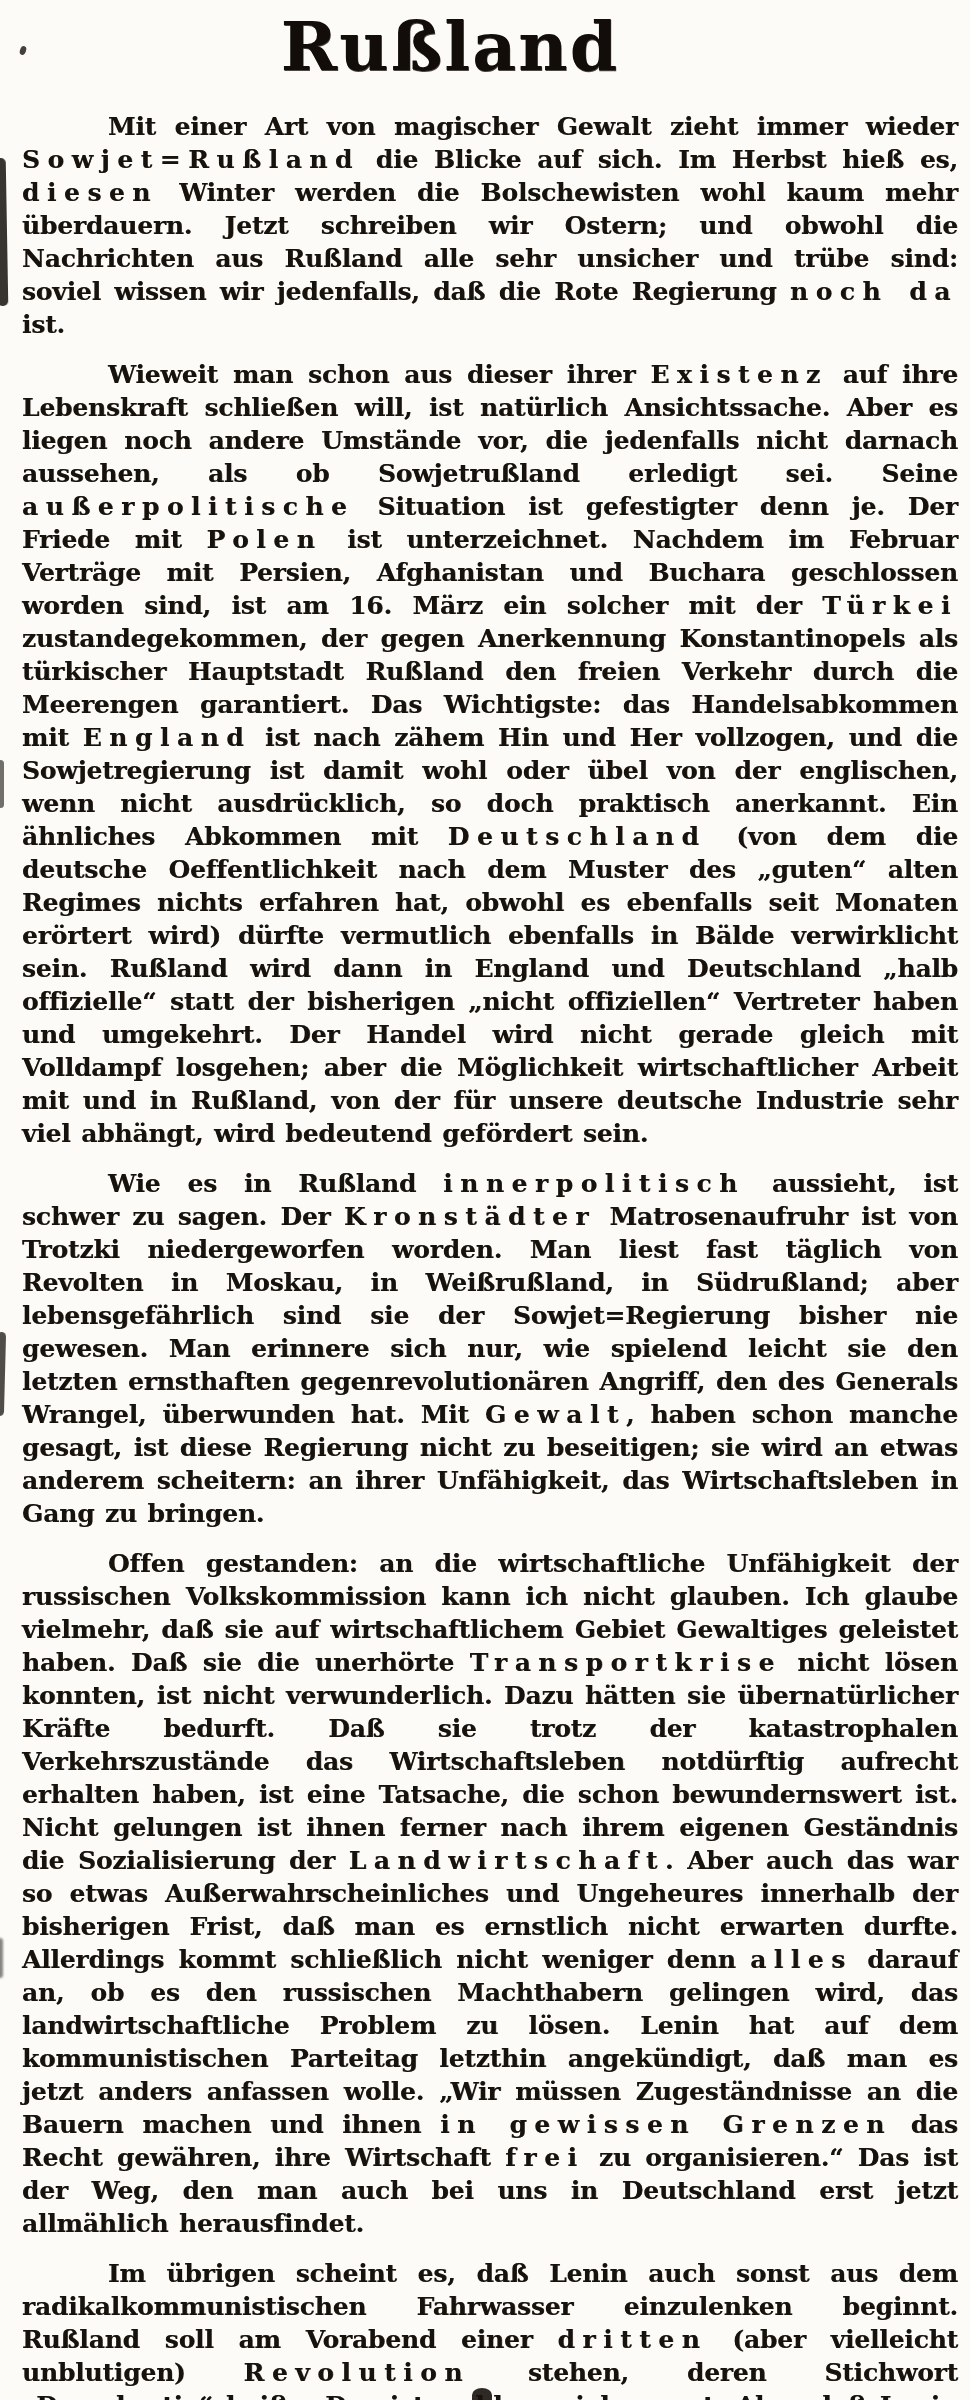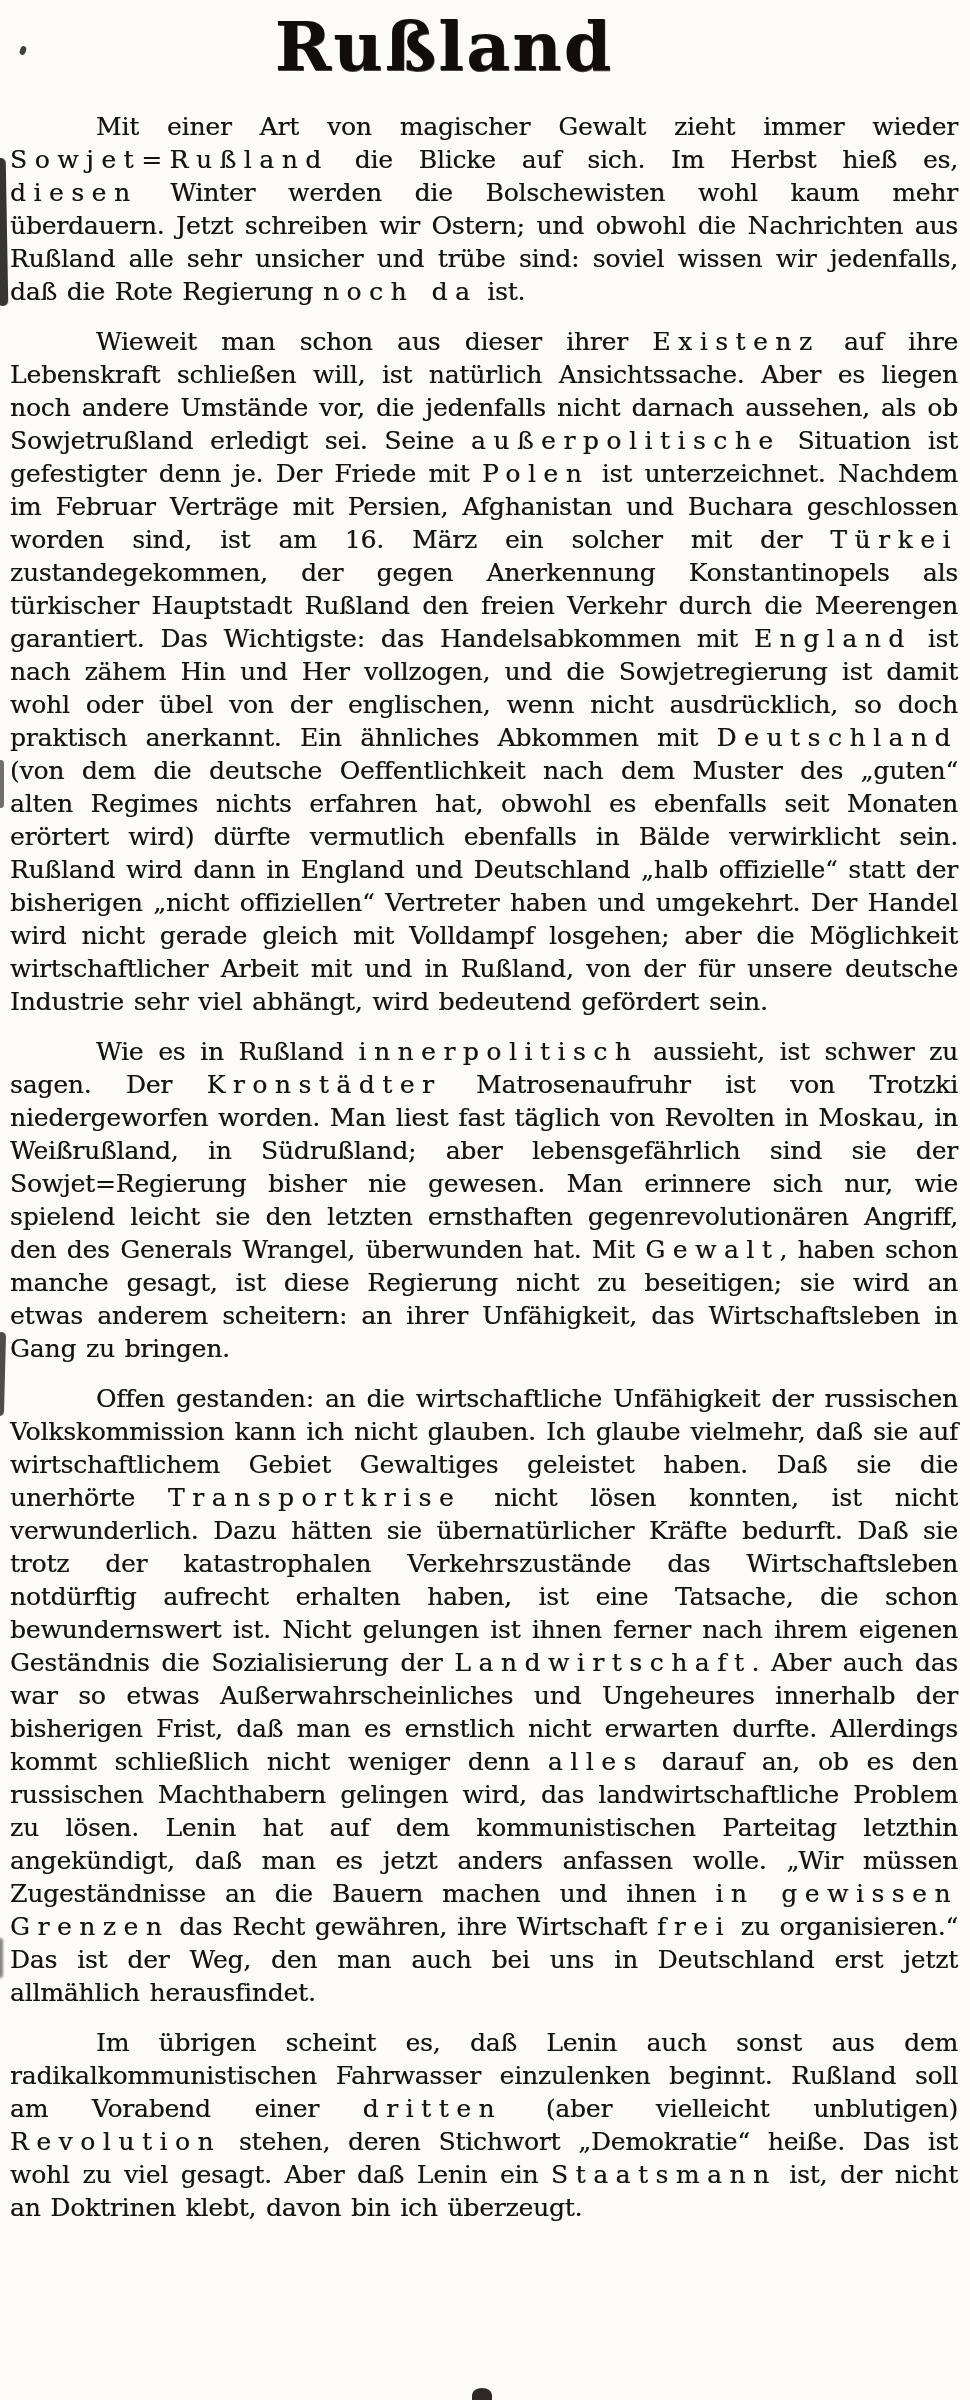--- a/index.html
+++ b/index.html
@@ -8,37 +8,37 @@
     background: #fcfbf8;
     overflow: hidden;
     font-family: "DejaVu Serif", serif;
   }
   .page {
     position: relative;
     width: 970px; height: 2400px;
     background: #fcfbf8;
     color: #17120c;
     box-sizing: border-box;
-    padding: 6px 12px 0 10px;
+    padding: 6px 12px 0 22px;
   }
   .headline {
     font-size: 68px;
     font-weight: 700;
     text-align: center;
     margin: 0 0 24px 0;
     position: relative;
     left: -40px;
     letter-spacing: 2px;
     color: #120d08;
     text-shadow: 0.5px 0.5px 0 rgba(18,13,8,0.75);
   }
   .body-text p {
     font-size: 25px;
     line-height: 33px;
-    font-weight: 400;
+    font-weight: 700;
     text-align: justify;
     text-indent: 86px;
     margin: 0 0 17px 0;
     letter-spacing: -0.2px;
     word-spacing: 2px;
     text-shadow: 0.35px 0.35px 0 rgba(23,18,12,0.6);
   }
   .sp { letter-spacing: 0.30em; }
   
   .mark { position: absolute; background: #17120c; pointer-events: none; }

